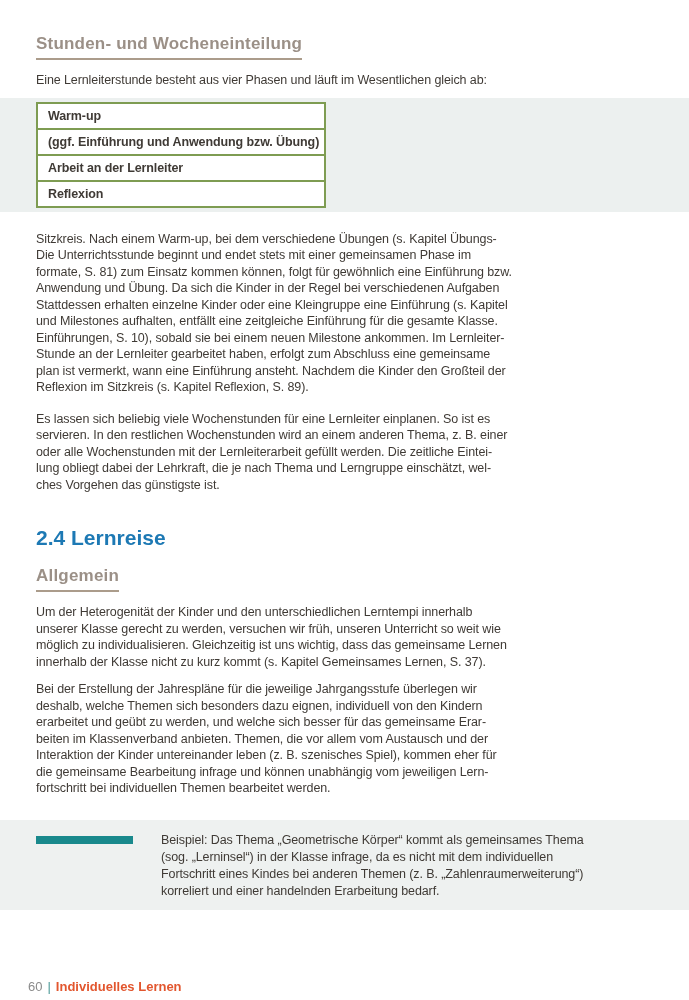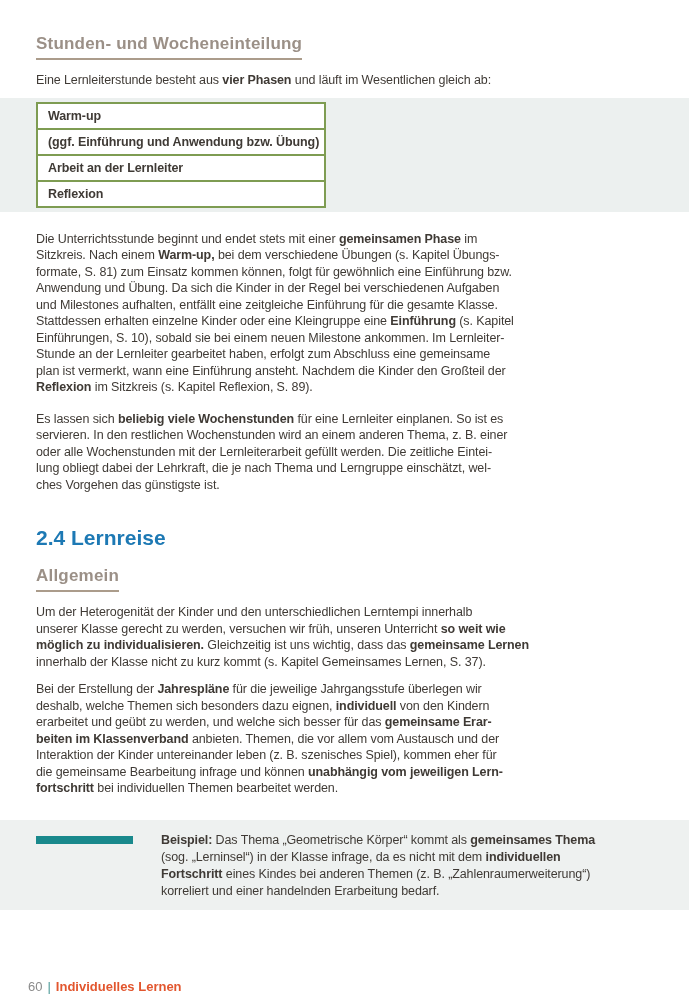--- a/index.html
+++ b/index.html
@@ -56,21 +56,21 @@
   .sub-heading.second{margin-top:16px;}
   
   .para{
     margin:0;
     font-size:12.5px;
     line-height:16.5px;
     letter-spacing:-.1px;
     color:var(--body-text);
   }
   .para .line{display:block;white-space:nowrap;}
-  .b{font-weight:700;}
+  .b{font-weight:400;}
   .intro{margin-top:12px;}
   .p1{margin-top:19px;}
   .p2{margin-top:15px;}
   .p3{margin-top:12px;}
   .p4{margin-top:11px;}
   
   .band{
     margin:9px 0 0 -36px;
     width:689px;
     box-sizing:border-box;
@@ -146,26 +146,26 @@
     <div class="band">
       <div class="phase-table">
         <div class="phase-row">Warm-up</div>
         <div class="phase-row">(ggf. Einführung und Anwendung bzw. Übung)</div>
         <div class="phase-row">Arbeit an der Lernleiter</div>
         <div class="phase-row">Reflexion</div>
       </div>
     </div>
 
     <p class="para p1">
+        <span class="line"><span>Sitzkreis. Nach einem </span><span class="b">Warm-up,</span><span> bei dem verschiedene Übungen (s. Kapitel Übungs-</span></span>
         <span class="line"><span>Die Unterrichtsstunde beginnt und endet stets mit einer </span><span class="b">gemeinsamen Phase</span><span> im</span></span>
-        <span class="line"><span>Sitzkreis. Nach einem </span><span class="b">Warm-up,</span><span> bei dem verschiedene Übungen (s. Kapitel Übungs-</span></span>
         <span class="line"><span>formate, S. 81) zum Einsatz kommen können, folgt für gewöhnlich eine Einführung bzw.</span></span>
         <span class="line"><span>Anwendung und Übung. Da sich die Kinder in der Regel bei verschiedenen Aufgaben</span></span>
+        <span class="line"><span>Stattdessen erhalten einzelne Kinder oder eine Kleingruppe eine </span><span class="b">Einführung</span><span> (s. Kapitel</span></span>
         <span class="line"><span>und Milestones aufhalten, entfällt eine zeitgleiche Einführung für die gesamte Klasse.</span></span>
-        <span class="line"><span>Stattdessen erhalten einzelne Kinder oder eine Kleingruppe eine </span><span class="b">Einführung</span><span> (s. Kapitel</span></span>
         <span class="line"><span>Einführungen, S. 10), sobald sie bei einem neuen Milestone ankommen. Im Lernleiter-</span></span>
         <span class="line"><span>Stunde an der Lernleiter gearbeitet haben, erfolgt zum Abschluss eine gemeinsame</span></span>
         <span class="line"><span>plan ist vermerkt, wann eine Einführung ansteht. Nachdem die Kinder den Großteil der</span></span>
         <span class="line"><span class="b">Reflexion</span><span> im Sitzkreis (s. Kapitel Reflexion, S. 89).</span></span>
       </p>
 
     <p class="para p2">
         <span class="line"><span>Es lassen sich </span><span class="b">beliebig viele Wochenstunden</span><span> für eine Lernleiter einplanen. So ist es</span></span>
         <span class="line"><span>servieren. In den restlichen Wochenstunden wird an einem anderen Thema, z. B. einer</span></span>
         <span class="line"><span>oder alle Wochenstunden mit der Lernleiterarbeit gefüllt werden. Die zeitliche Eintei-</span></span>

